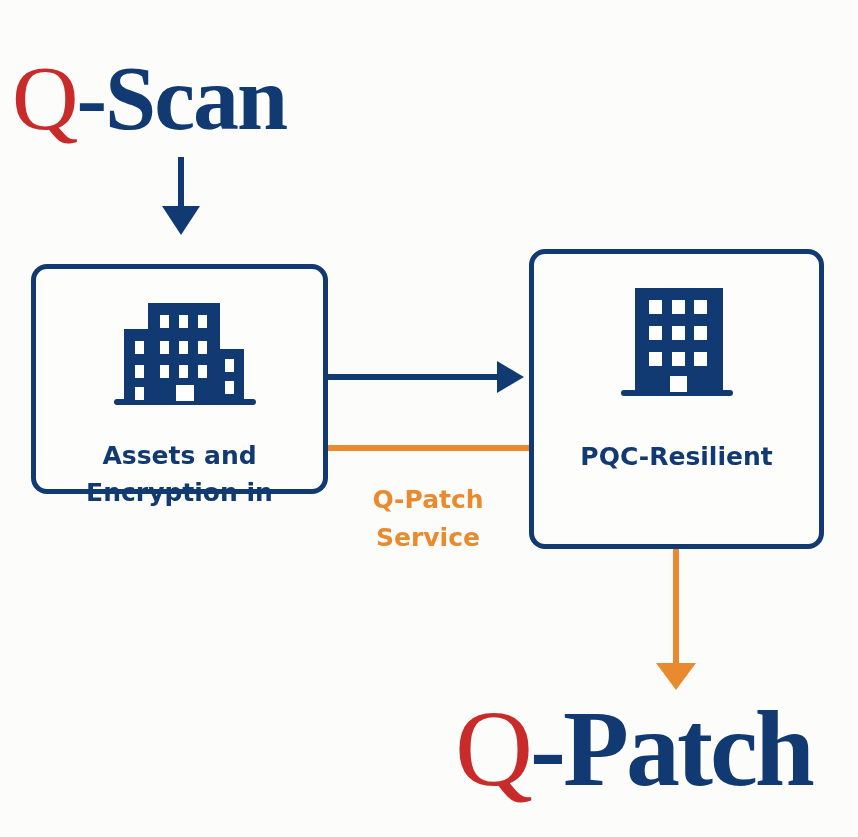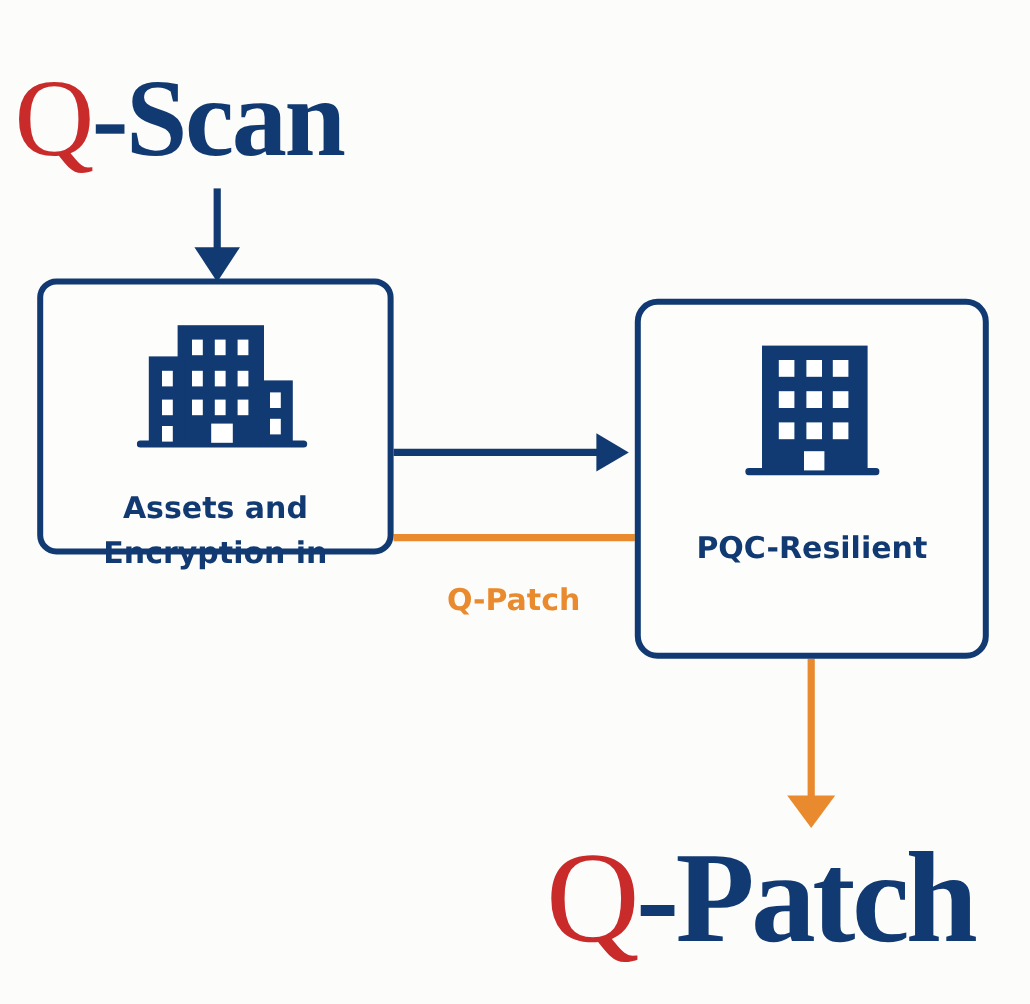--- a/index.html
+++ b/index.html
@@ -20,22 +20,22 @@
   #qscan { left: 12px; top: 52px; font-size: 92px; letter-spacing: -2px; }
   #qpatch { left: 455px; top: 695px; font-size: 108px; letter-spacing: -3px; }
 
   .box {
     position: absolute;
     border: 5px solid #123a72;
     border-radius: 16px;
     background: #fdfdfc;
     box-sizing: border-box;
   }
-  #box-left { left: 31px; top: 232px; width: 297px; height: 230px; }
-  #box-right { left: 529px; top: 249px; width: 295px; height: 300px; border-radius: 19px; }
+  #box-left { left: 31px; top: 264px; width: 297px; height: 230px; }
+  #box-right { left: 529px; top: 249px; width: 295px; height: 300px; }
 
   .box-label {
     position: absolute; left: 0; right: 0;
     text-align: center;
     color: #123a72;
     font-family: "DejaVu Sans", sans-serif;
     font-weight: bold;
     font-size: 25px;
     line-height: 37px;
   }
@@ -127,17 +127,18 @@
         <rect x="51" y="66" width="13" height="14"></rect>
         <rect x="73" y="66" width="13" height="14"></rect>
       <rect x="49" y="90" width="17" height="16"></rect>
     </g>
   </svg>
   <div class="box-label">PQC-Resilient</div>
 </div>
 
 <div class="edge-label">
   <div>Q-Patch</div>
+  <div>Service</div>
 </div>
 
 <div id="qpatch" class="logo">
   <span class="q">Q</span><span class="rest">-Patch</span>
 </div>
 
 </body></html>

